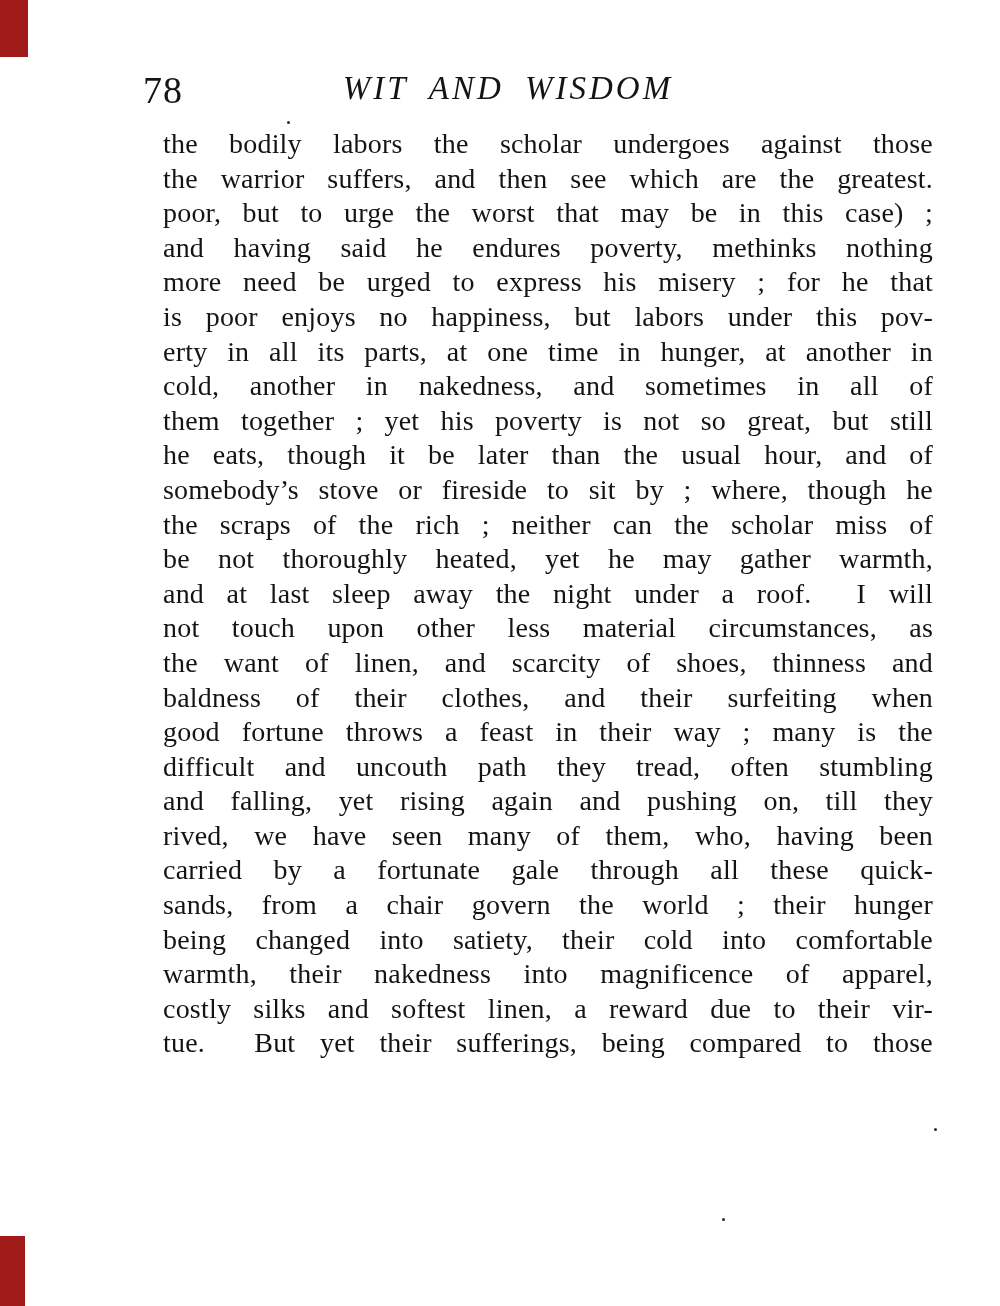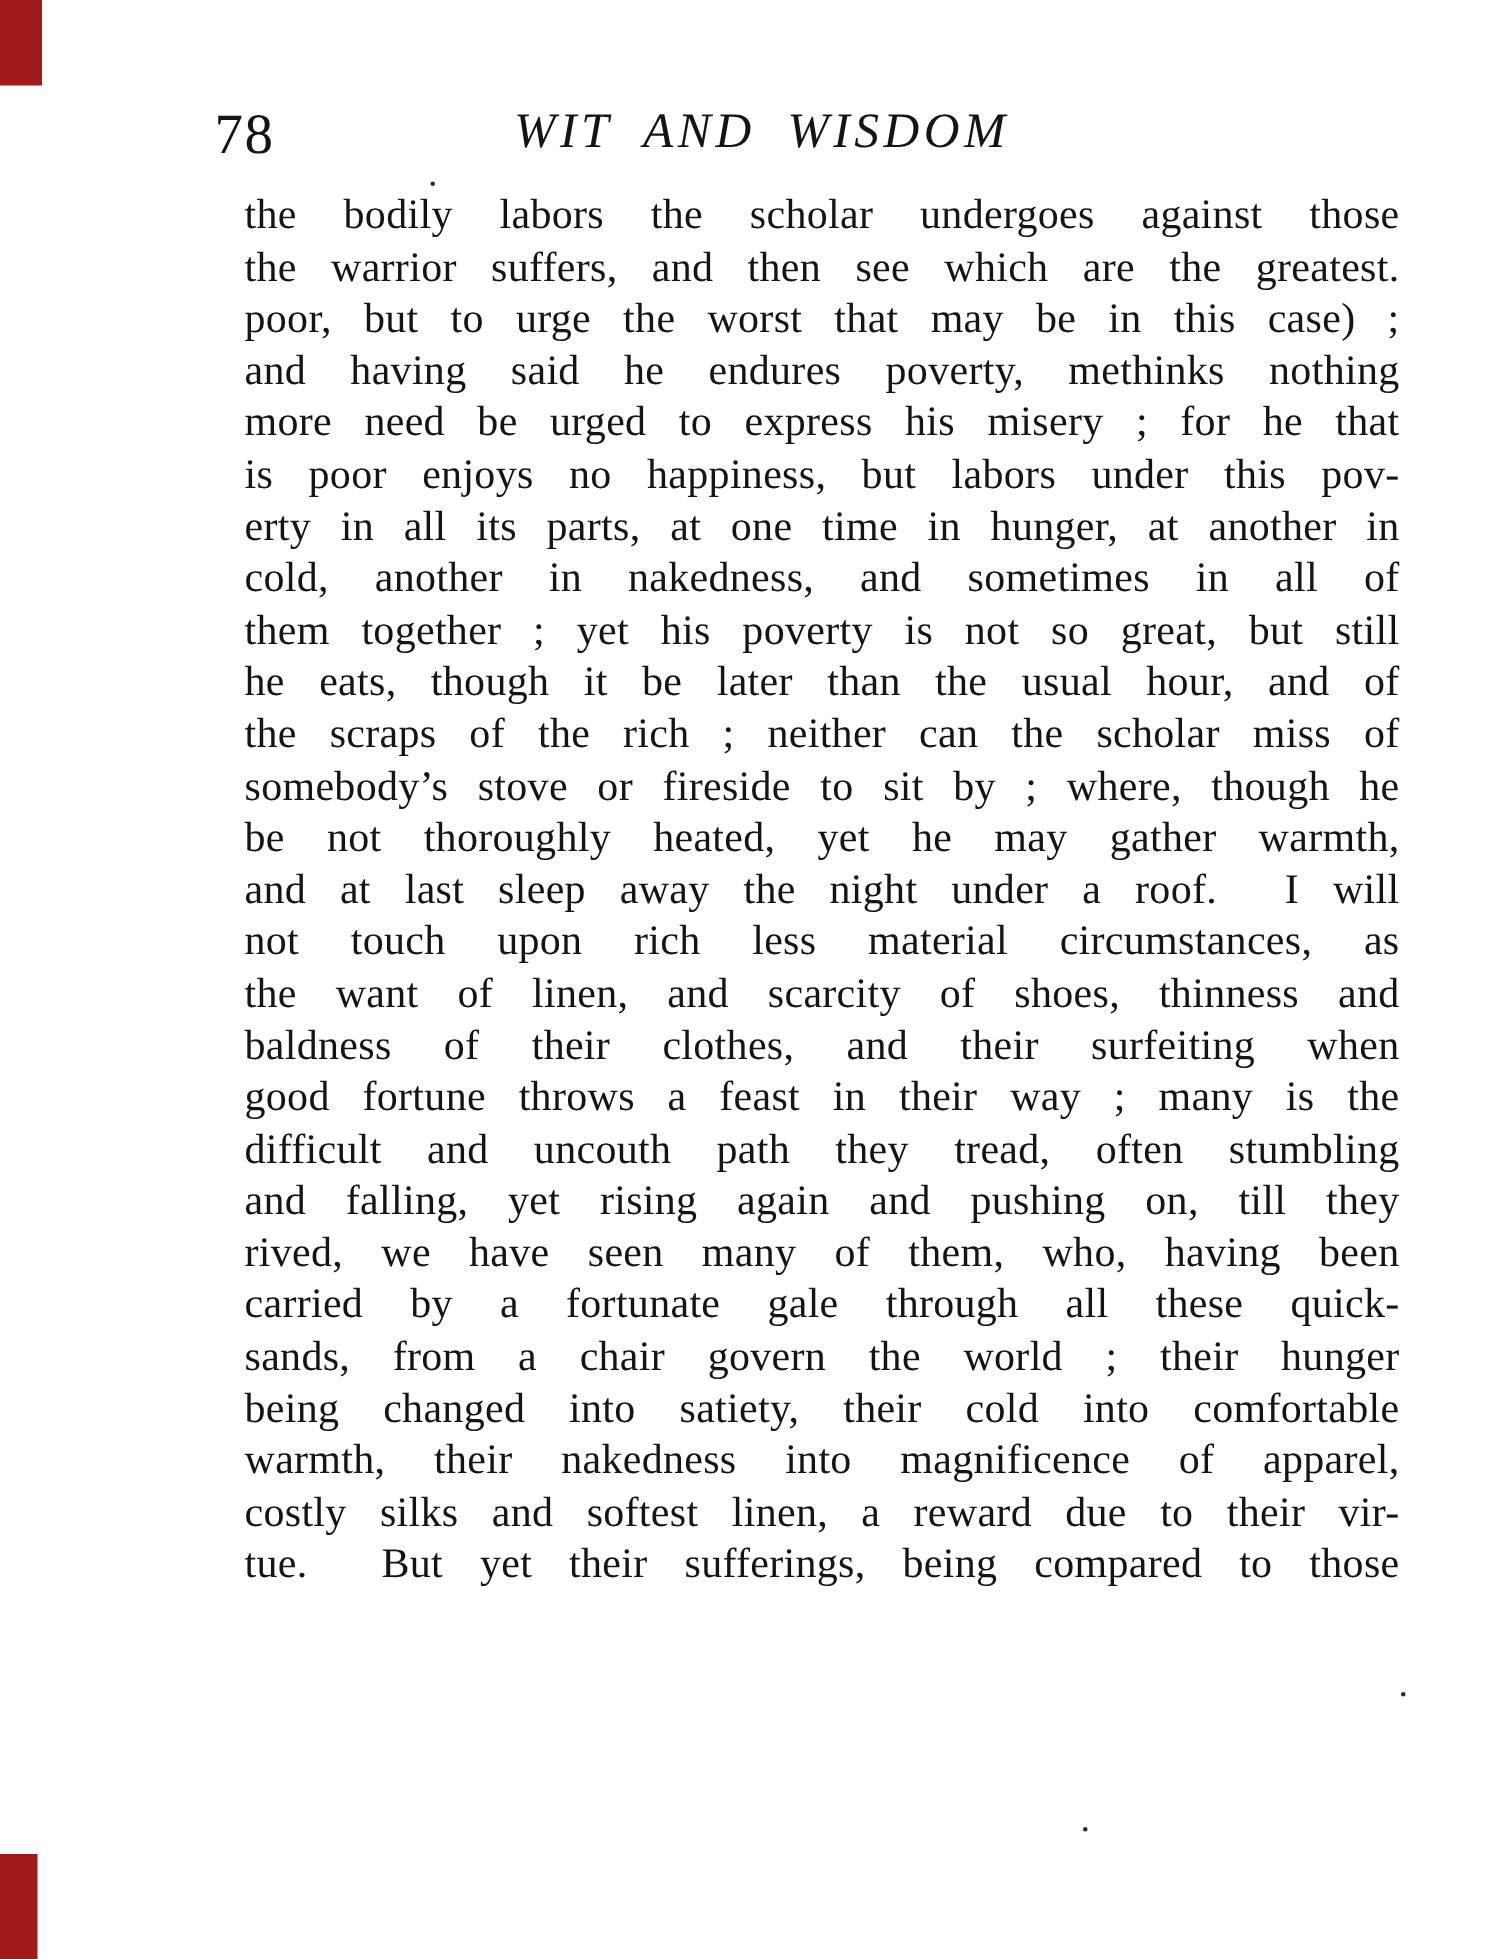--- a/index.html
+++ b/index.html
@@ -99,25 +99,25 @@
     <div class="line">the bodily labors the scholar undergoes against those</div>
     <div class="line">the warrior suffers, and then see which are the greatest.</div>
     <div class="line">poor, but to urge the worst that may be in this case) ;</div>
     <div class="line">and having said he endures poverty, methinks nothing</div>
     <div class="line">more need be urged to express his misery ; for he that</div>
     <div class="line">is poor enjoys no happiness, but labors under this pov-</div>
     <div class="line">erty in all its parts, at one time in hunger, at another in</div>
     <div class="line">cold, another in nakedness, and sometimes in all of</div>
     <div class="line">them together ; yet his poverty is not so great, but still</div>
     <div class="line">he eats, though it be later than the usual hour, and of</div>
+    <div class="line">somebody’s stove or fireside to sit by ; where, though he</div>
     <div class="line">the scraps of the rich ; neither can the scholar miss of</div>
-    <div class="line">somebody’s stove or fireside to sit by ; where, though he</div>
     <div class="line">be not thoroughly heated, yet he may gather warmth,</div>
     <div class="line">and at last sleep away the night under a roof. &nbsp;I will</div>
-    <div class="line">not touch upon rich less material circumstances, as</div>
+    <div class="line">not touch upon other less material circumstances, as</div>
     <div class="line">the want of linen, and scarcity of shoes, thinness and</div>
     <div class="line">baldness of their clothes, and their surfeiting when</div>
     <div class="line">good fortune throws a feast in their way ; many is the</div>
     <div class="line">difficult and uncouth path they tread, often stumbling</div>
     <div class="line">and falling, yet rising again and pushing on, till they</div>
     <div class="line">rived, we have seen many of them, who, having been</div>
     <div class="line">carried by a fortunate gale through all these quick-</div>
     <div class="line">sands, from a chair govern the world ; their hunger</div>
     <div class="line">being changed into satiety, their cold into comfortable</div>
     <div class="line">warmth, their nakedness into magnificence of apparel,</div>

